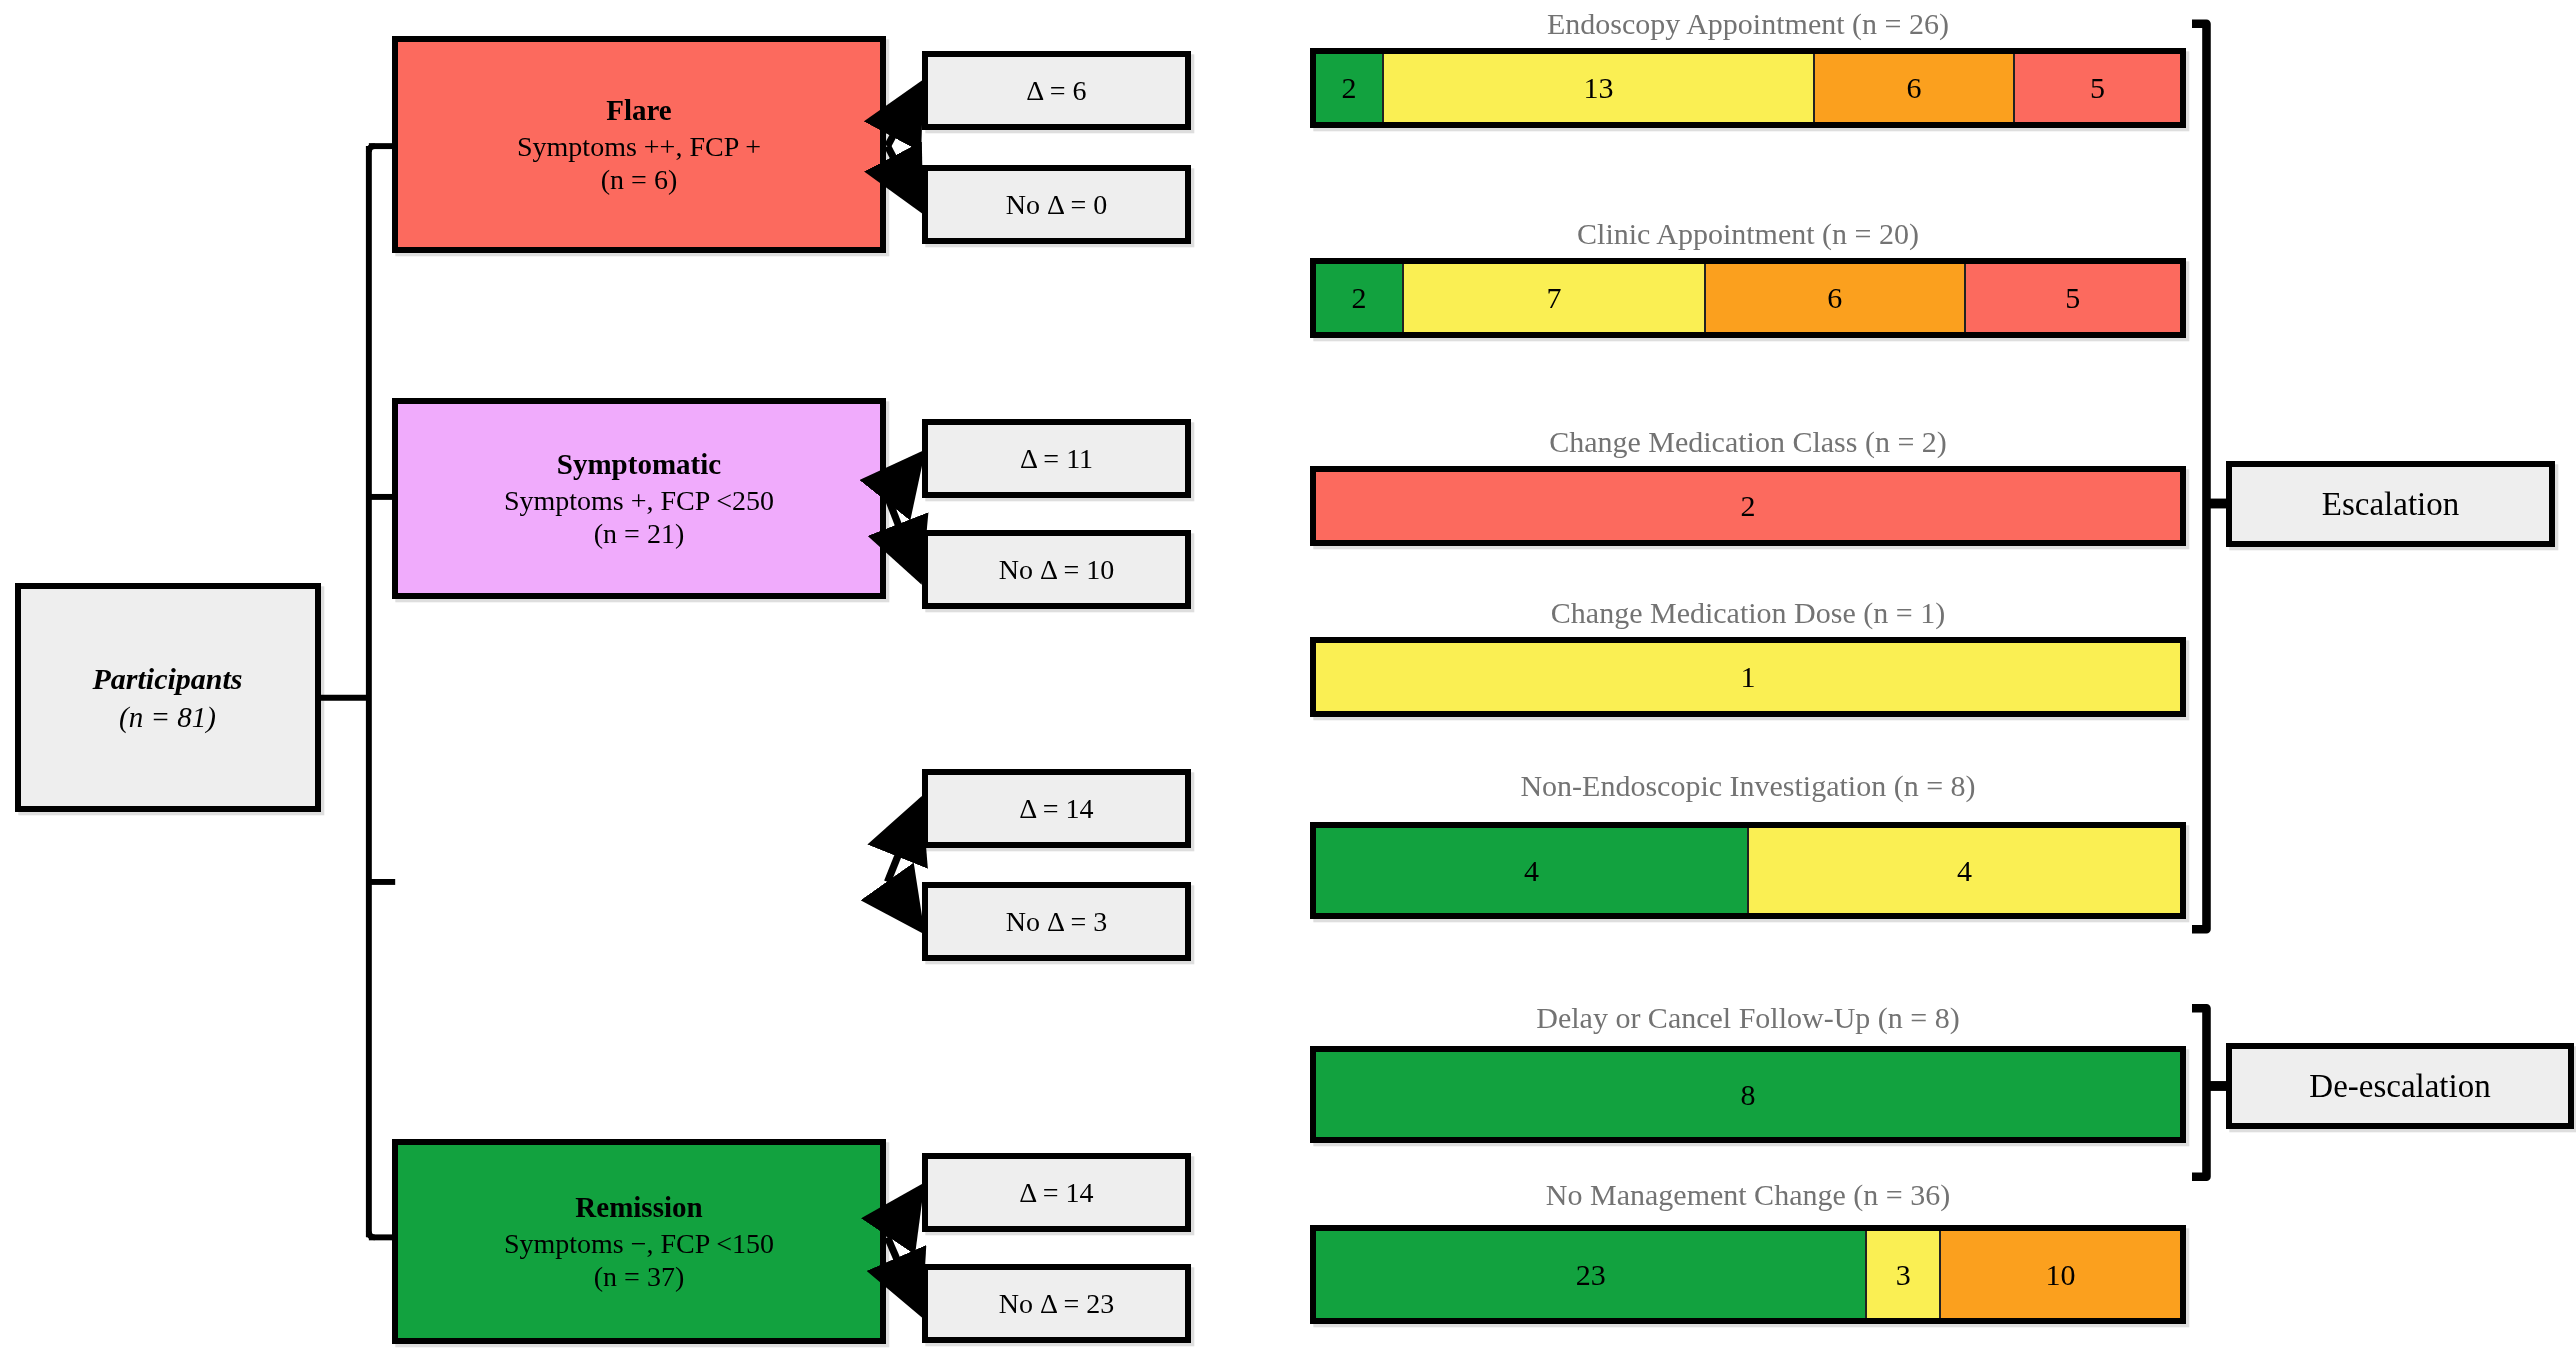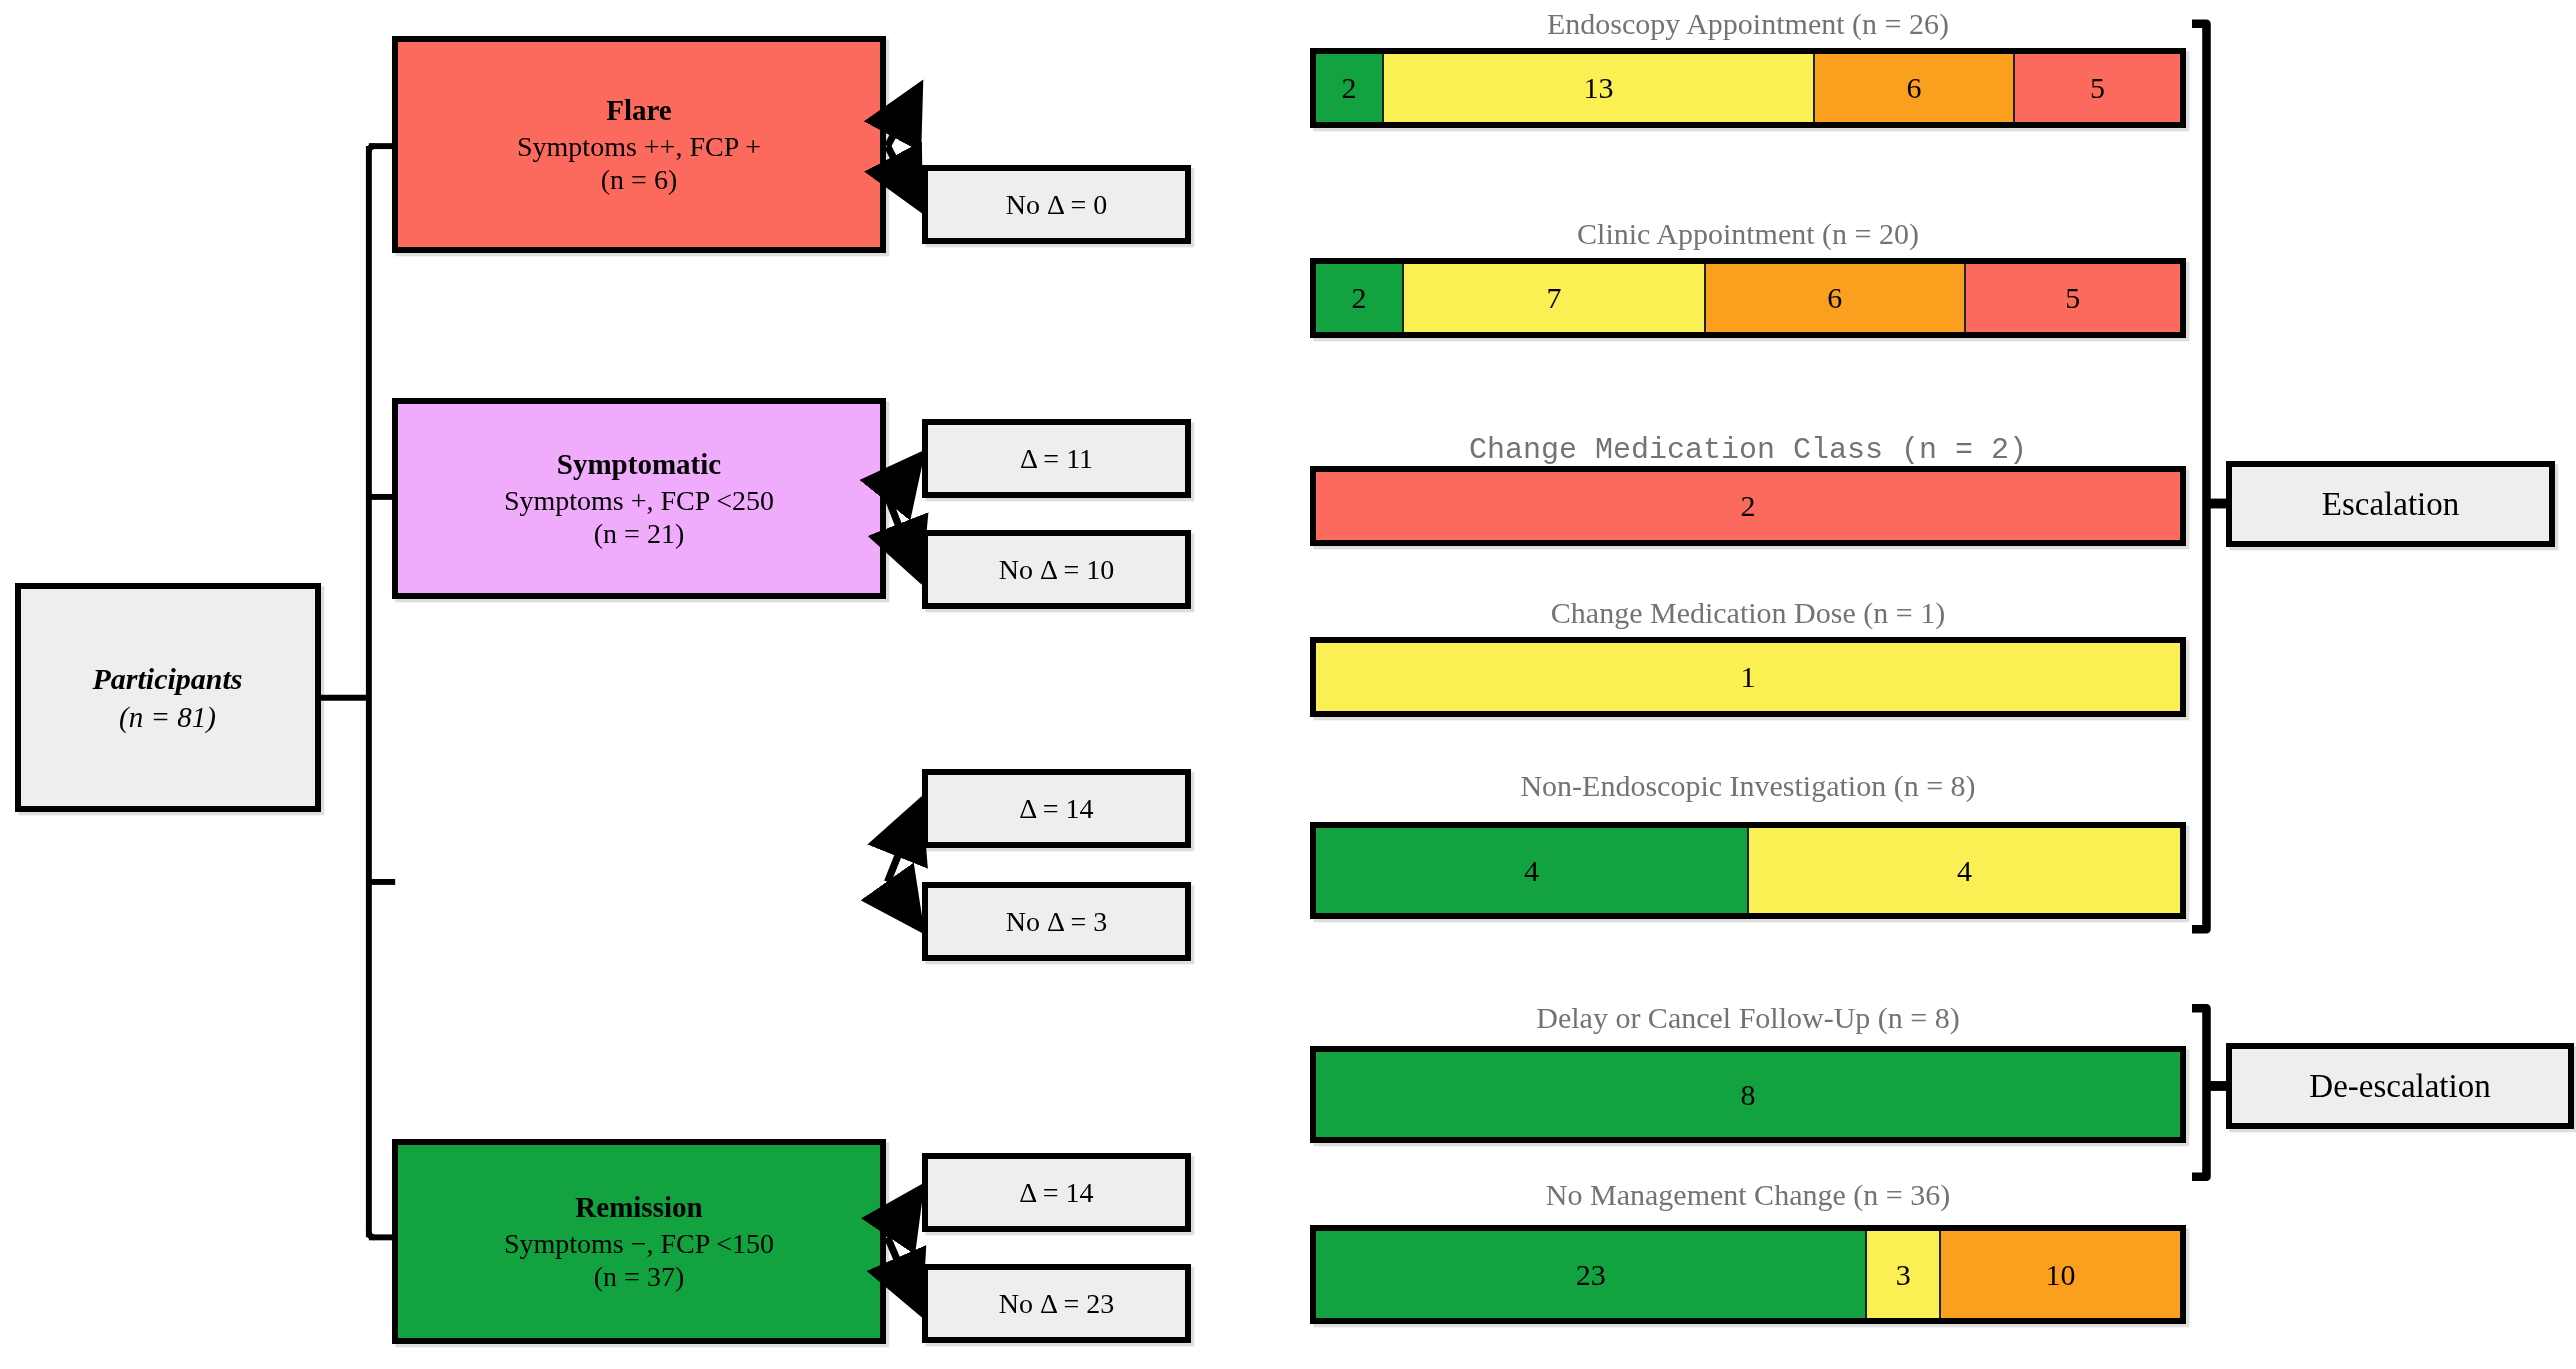--- a/index.html
+++ b/index.html
@@ -94,20 +94,23 @@
     <div>(n = 21)</div>
   </div>
 
 
   <div class="box cat-box" id="cat-3" style="left:392px; top:1139px; width:494px; height:205px; background:#12A23F;">
     <div class="ttl">Remission</div>
     <div>Symptoms −, FCP &lt;150</div>
     <div>(n = 37)</div>
   </div>
 
+  <div class="box delta-box" style="left:922px; top:51px;  width:269px; height:79px;">
+    <div>Δ = 6</div>
+  </div>
   <div class="box delta-box" style="left:922px; top:165px; width:269px; height:79px;">
     <div>No Δ = 0</div>
   </div>
 
   <div class="box delta-box" style="left:922px; top:419px; width:269px; height:79px;">
     <div>Δ = 11</div>
   </div>
   <div class="box delta-box" style="left:922px; top:530px; width:269px; height:79px;justify-content:center;">
     <div>No Δ = 10</div>
   </div>
@@ -156,21 +159,21 @@
         <div class="seg" style="flex: 6 0 0px; background: rgb(251, 160, 30);">
           <span>6</span>
         </div>
         <div class="seg" style="flex: 5 0 0px; background: rgb(252, 106, 94);">
           <span>5</span>
         </div>
       </div>
   </div>
 
   <div class="bar-group" style="left:1310px; top:425px; width:876px;">
-    <div class="bar-title" style="top:8px;font-family:Liberation Mono, monospace;">Change Medication Class (n = 2)</div>
+    <div class="bar-title" style="top:0px;">Change Medication Class (n = 2)</div>
     <div class="bar-outer" id="barbox-2" style="top:41px; width:876px; height:80px;">
         <div class="seg" style="flex: 2 0 0px; background: rgb(252, 106, 94);">
           <span>2</span>
         </div>
       </div>
   </div>
 
   <div class="bar-group" style="left:1310px; top:596px; width:876px;">
     <div class="bar-title" style="top:0px;">Change Medication Dose (n = 1)</div>
     <div class="bar-outer" id="barbox-3" style="top:41px; width:876px; height:80px;">

